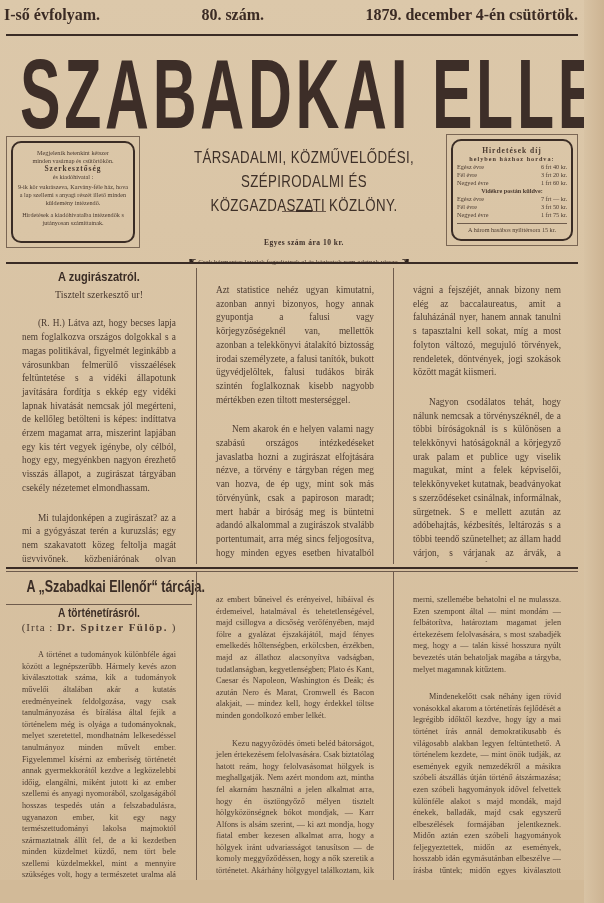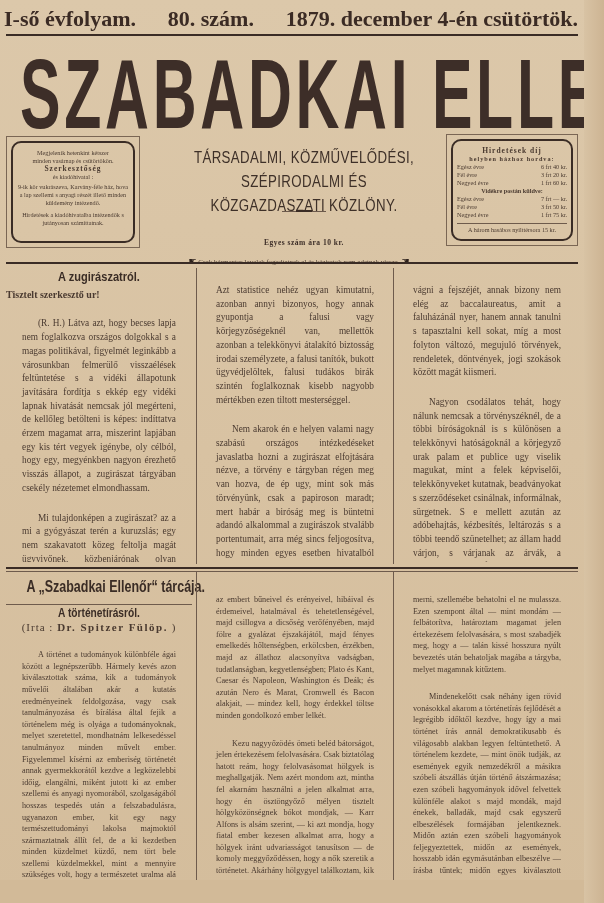--- a/index.html
+++ b/index.html
@@ -7,21 +7,21 @@
     width:604px; height:903px; overflow:hidden;
     background:#d9c3a4;
     font-family:"Liberation Serif","DejaVu Serif",serif;
     color:#3a2a20;
     position:relative;
   }
   .page { position:absolute; left:0; top:0; width:604px; height:903px;
     background:linear-gradient(180deg,#dcc8aa 0%,#d8c2a2 50%,#d4bd9c 100%); }
   .topline { position:absolute; left:4px; right:26px; top:6px; height:22px;
     display:flex; justify-content:space-between; align-items:baseline;
-    font-size:22px; font-weight:bold; color:#3b2b24; }
+    font-size:16px; font-weight:bold; color:#3b2b24; }
   .topline span { white-space:nowrap; }
   .rule1 { position:absolute; left:6px; right:26px; top:34px; border-top:2px solid #3a2c25; }
   .masthead { position:absolute; left:20px; top:38px; width:560px; height:112px;
     font-family:"Liberation Sans Narrow","Liberation Sans","DejaVu Sans",sans-serif;
     font-weight:bold; font-size:98px; line-height:112px; letter-spacing:6px;
     color:#3d2e28; transform:scaleX(0.62); transform-origin:left top; white-space:nowrap;
     width:920px; }
   .box { position:absolute; border:1px solid #7a6654; background:transparent; }
   .box .inner { position:absolute; left:4px; top:4px; right:4px; bottom:4px;
     border:2px solid #3a2c25; border-radius:10px; }
@@ -43,21 +43,21 @@
   .price { position:absolute; left:160px; top:238px; width:288px; text-align:center;
     font-size:7.5px; font-weight:bold; color:#3d2e28; letter-spacing:0.5px; }
   .rule2 { position:absolute; left:6px; right:26px; top:262px; border-top:2px solid #3a2c25; }
   .col { position:absolute; font-size:9.3px; line-height:13.7px; color:#4a3a30;
     text-align:justify; overflow:hidden; }
   .col p { margin:16px; text-indent:16px; }
   .col p.noind { text-indent:0; }
   .vline { position:absolute; width:0; border-left:1px solid #6e5b4c; }
   .h-article { font-family:"Liberation Sans","DejaVu Sans",sans-serif; font-weight:bold;
     font-size:13px; text-align:center; color:#3a2c25; transform:scaleX(0.85); }
-  .salute { text-align:left; font-size:10px; color:#4a3a30; margin:4px 0 2px 0;font-weight:bold; }
+  .salute { text-align:center; font-size:10px; color:#4a3a30; margin:4px 0 2px 0; }
   .sep { position:absolute; border-top:2px solid #3a2c25; }
   .sep-thin { position:absolute; border-top:1px solid #6e5b4c; }
   .tarca { position:absolute; left:6px; top:578px; width:186px; text-align:center;
     font-family:"Liberation Sans","DejaVu Sans",sans-serif; font-weight:bold;
     font-size:16px; color:#3a2c25; transform:scaleX(0.78); transform-origin:center; white-space:nowrap; }
   .col2 { font-size:8.2px; line-height:11.6px; color:#4a3a30; }
   .author { text-align:center; font-size:11px; letter-spacing:1px; color:#4a3a30; margin:2px 0 2px; }
   .author b { letter-spacing:1.5px; }
   .bottomband { position:absolute; left:0; top:880px; width:604px; height:23px; background:#d2ba98; }
   .rightedge { position:absolute; left:584px; top:0; width:20px; height:903px;

